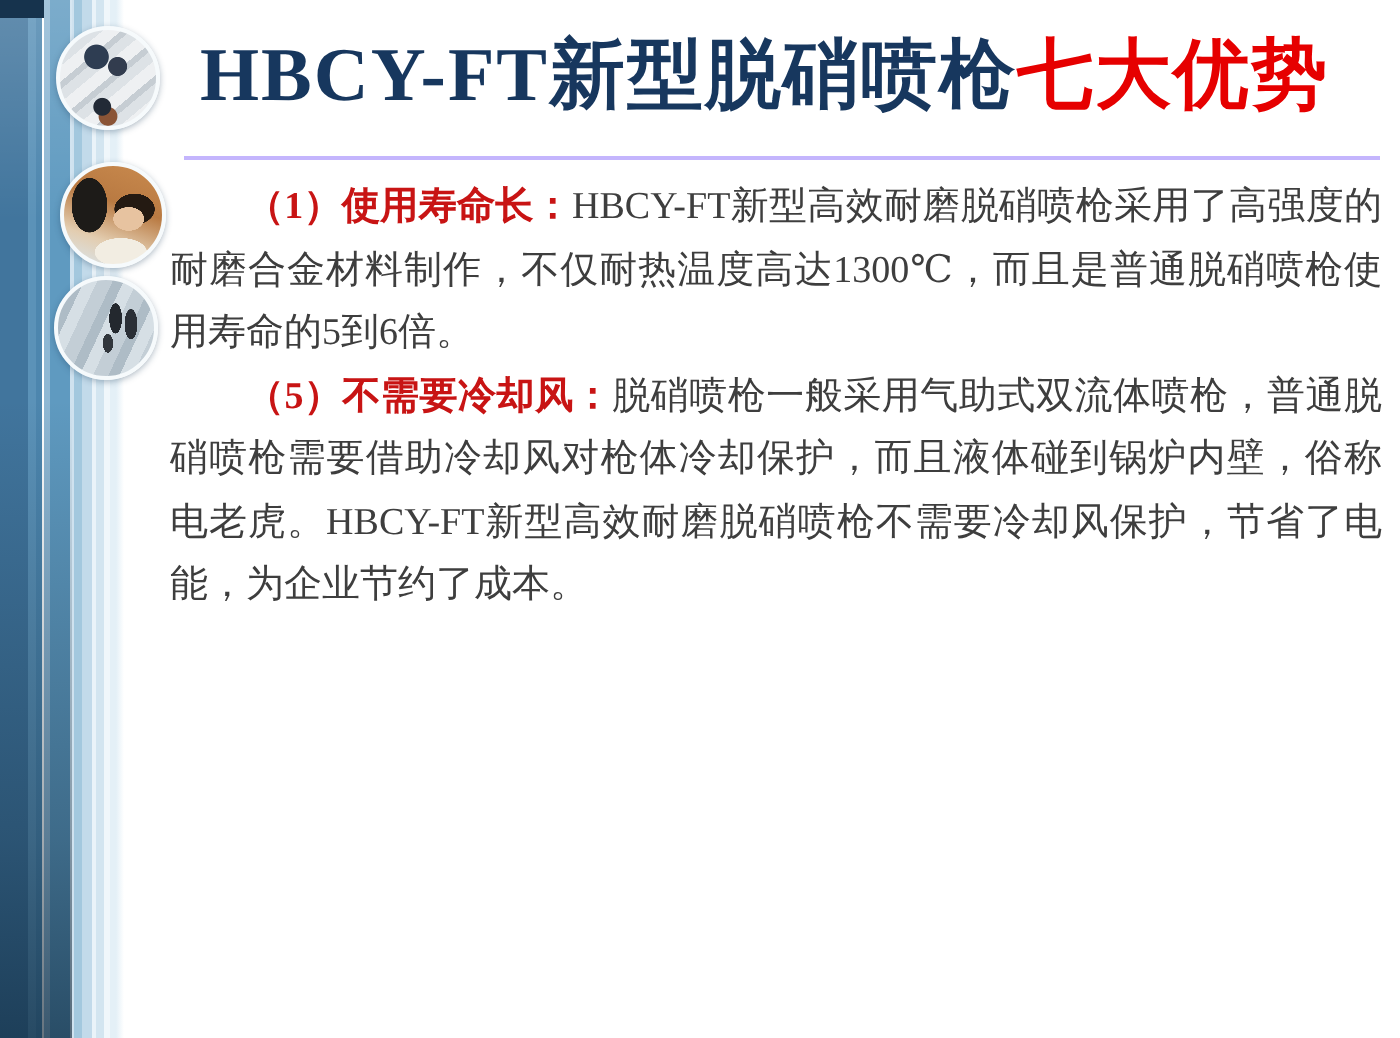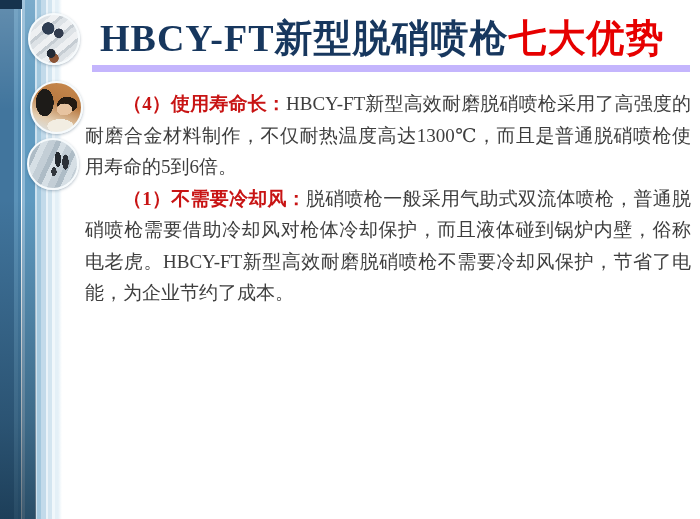--- a/index.html
+++ b/index.html
@@ -62,21 +62,21 @@
     left:27px;top:138px;width:48px;height:48px;
     background:
       radial-gradient(ellipse 11% 26% at 60% 40%, #23282e 0 60%, transparent 61%),
       radial-gradient(ellipse 11% 26% at 76% 46%, #2a2f36 0 60%, transparent 61%),
       radial-gradient(ellipse 9% 16% at 52% 66%, #31363c 0 60%, transparent 61%),
       repeating-linear-gradient(115deg, #c3ced6 0 7px, #aebcc6 7px 12px, #d6dfe5 12px 18px);
   }
   
   .title-wrap{
     position:absolute;left:92px;top:14px;width:598px;
-    border-bottom:7px solid #c4b5fd;padding-bottom:3px;
+    border-bottom:2px solid #c4b5fd;padding-bottom:16px;
   }
   .title{
     margin:0;padding-left:8px;font-size:38px;line-height:48px;
     font-weight:bold;letter-spacing:1px;white-space:nowrap;
   }
   .title .navy{color:#17375e;}
   .title .red{color:#e60000;}
   
   .body-text{
     position:absolute;left:85px;top:88px;width:606px;
@@ -97,17 +97,17 @@
 
   <div class="photo photo-1"></div>
   <div class="photo photo-2"></div>
   <div class="photo photo-3"></div>
 
   <div class="title-wrap">
     <h1 class="title"><span class="navy">HBCY-FT新型脱硝喷枪</span><span class="red">七大优势</span></h1>
   </div>
 
   <div class="body-text">
-    <p><span class="label">（4）使用寿命长：</span><span>HBCY-FT新型高效耐磨脱硝喷枪采用了高强度的耐磨合金材料制作，不仅耐热温度高达1300℃，而且是普通脱硝喷枪使用寿命的5到6倍。</span></p>
-    <p><span class="label">（1）不需要冷却风：</span><span>脱硝喷枪一般采用气助式双流体喷枪，普通脱硝喷枪需要借助冷却风对枪体冷却保护，而且液体碰到锅炉内壁，俗称电老虎。HBCY-FT新型高效耐磨脱硝喷枪不需要冷却风保护，节省了电能，为企业节约了成本。</span></p>
+    <p><span class="label">（1）使用寿命长：</span><span>HBCY-FT新型高效耐磨脱硝喷枪采用了高强度的耐磨合金材料制作，不仅耐热温度高达1300℃，而且是普通脱硝喷枪使用寿命的5到6倍。</span></p>
+    <p><span class="label">（5）不需要冷却风：</span><span>脱硝喷枪一般采用气助式双流体喷枪，普通脱硝喷枪需要借助冷却风对枪体冷却保护，而且液体碰到锅炉内壁，俗称电老虎。HBCY-FT新型高效耐磨脱硝喷枪不需要冷却风保护，节省了电能，为企业节约了成本。</span></p>
   </div>
 
 </div>
 
 </body></html>

